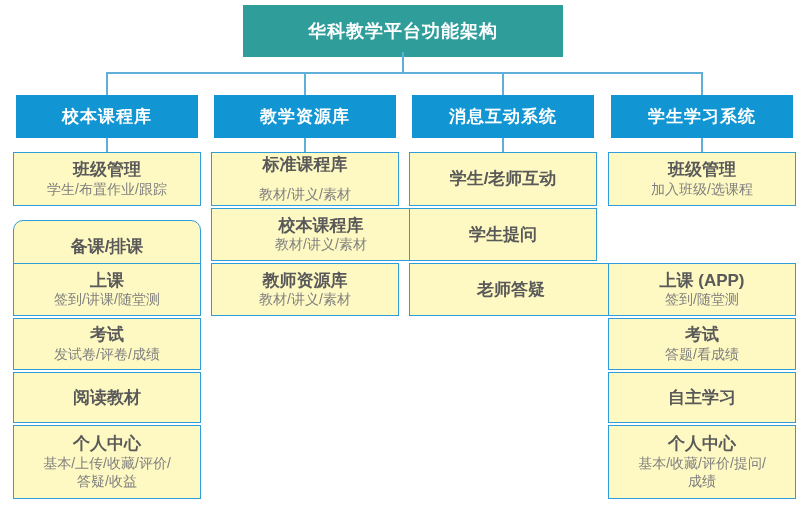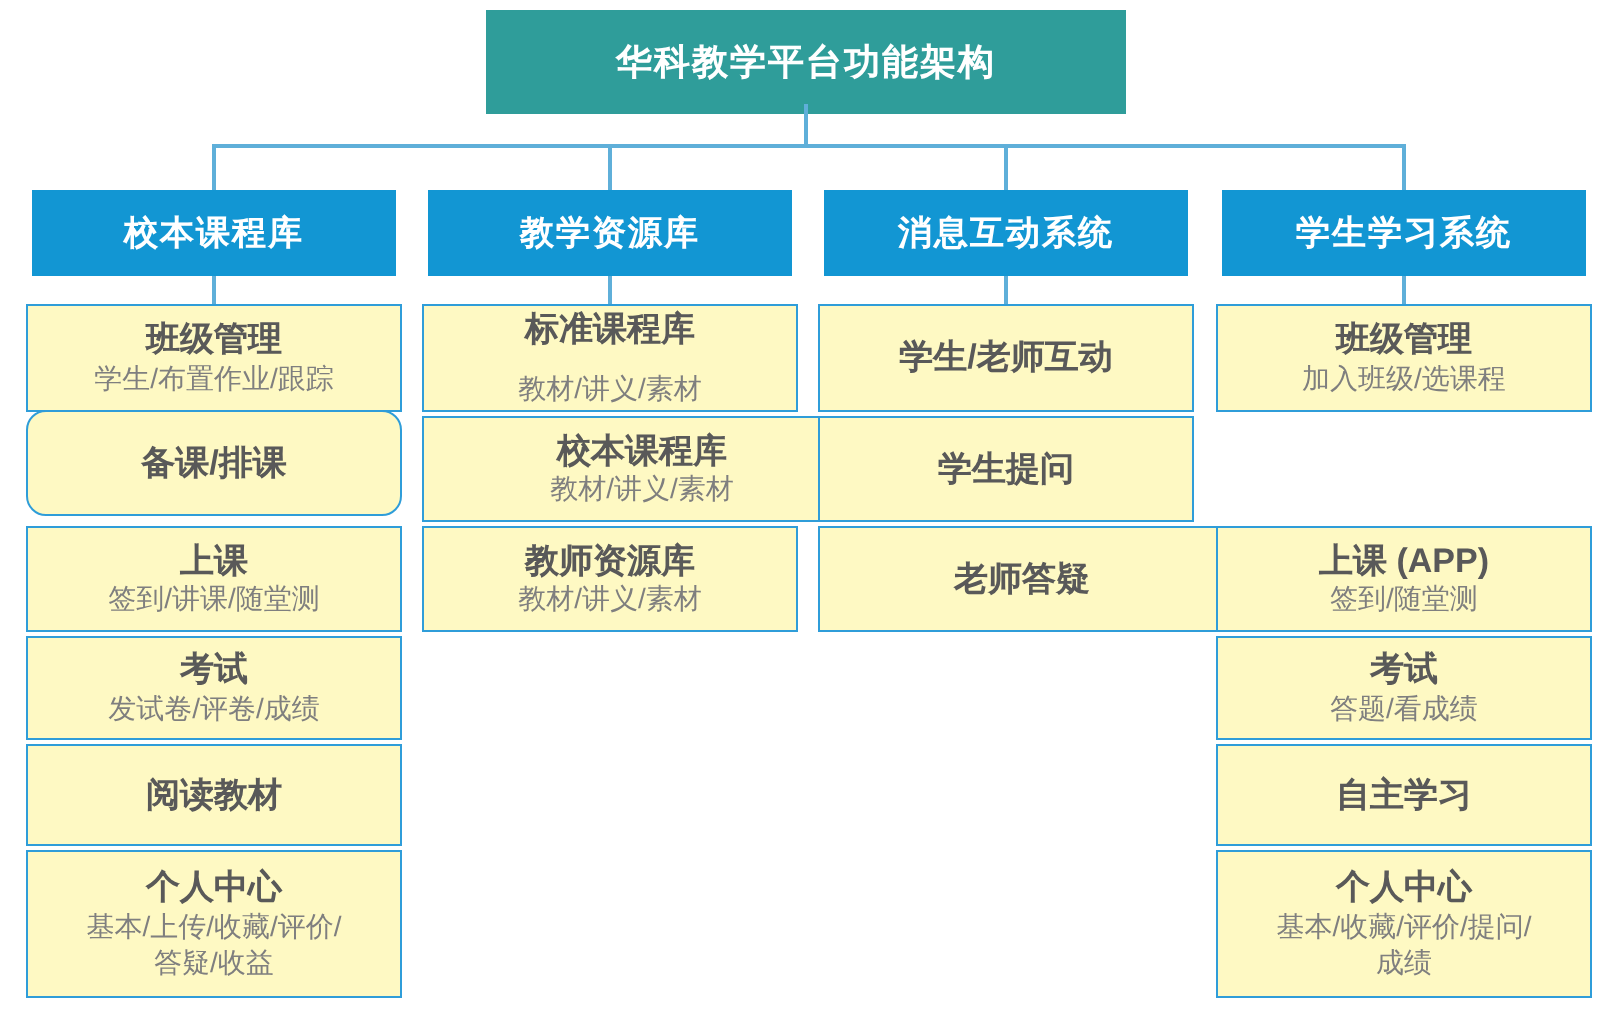--- a/index.html
+++ b/index.html
@@ -83,21 +83,21 @@
     <div class="line" style="left: 106px; top: 72px; width: 2px; height: 23px;"></div>
     <div class="line" style="left: 304px; top: 72px; width: 2px; height: 23px;"></div>
     <div class="line" style="left: 502px; top: 72px; width: 2px; height: 23px;"></div>
     <div class="line" style="left: 701px; top: 72px; width: 2px; height: 23px;"></div>
     <div class="hdr" style="left: 16px; top: 95px; width: 182px;">校本课程库</div>
     <div class="line" style="left: 106px; top: 138px; width: 2px; height: 14px;"></div>
     <div class="item" style="left: 13px; top: 152px; width: 188px; height: 54px;">
       <div class="t">班级管理</div>
       <div class="s">学生/布置作业/跟踪</div>
     </div>
-    <div class="item" style="left: 13px; top: 205px; width: 188px; height: 53px; border-radius: 10px;">
+    <div class="item" style="left: 13px; top: 220px; width: 188px; height: 53px; border-radius: 10px;">
       <div class="t">备课/排课</div>
     </div>
     <div class="item" style="left: 13px; top: 263px; width: 188px; height: 53px;">
       <div class="t">上课</div>
       <div class="s">签到/讲课/随堂测</div>
     </div>
     <div class="item" style="left: 13px; top: 318px; width: 188px; height: 52px;">
       <div class="t">考试</div>
       <div class="s">发试卷/评卷/成绩</div>
     </div>

